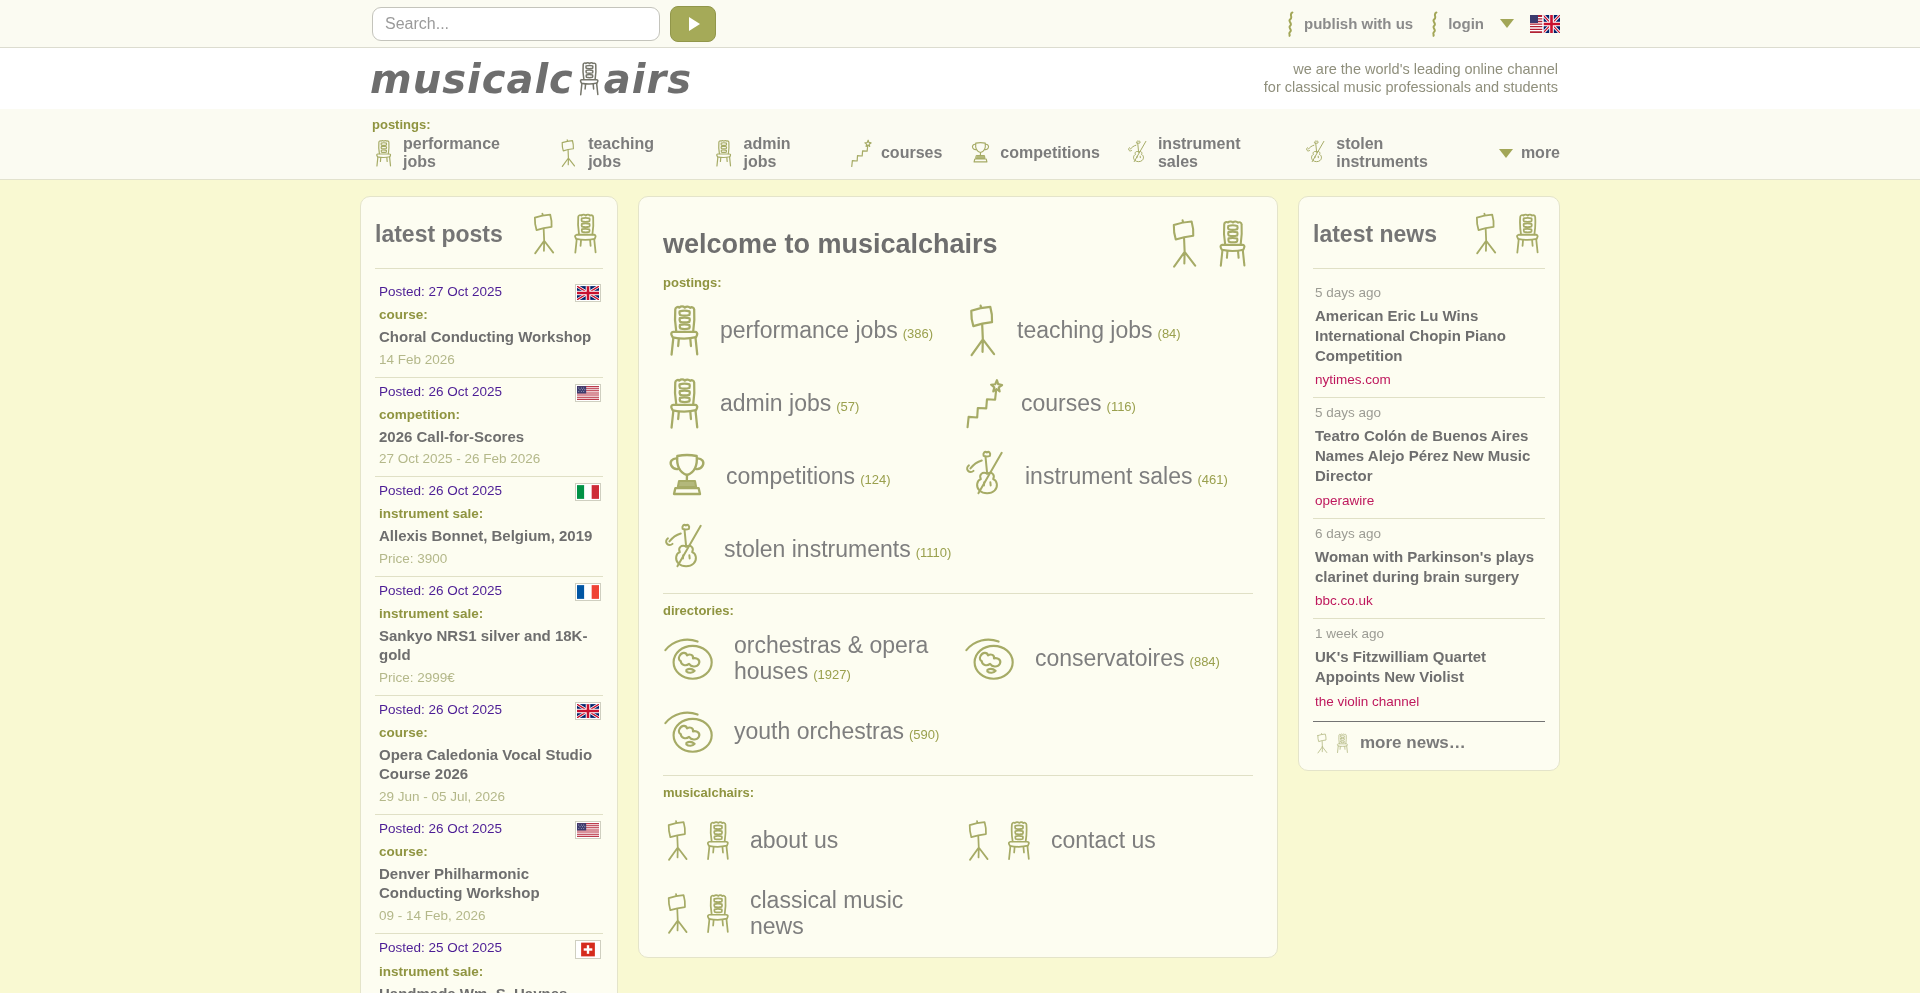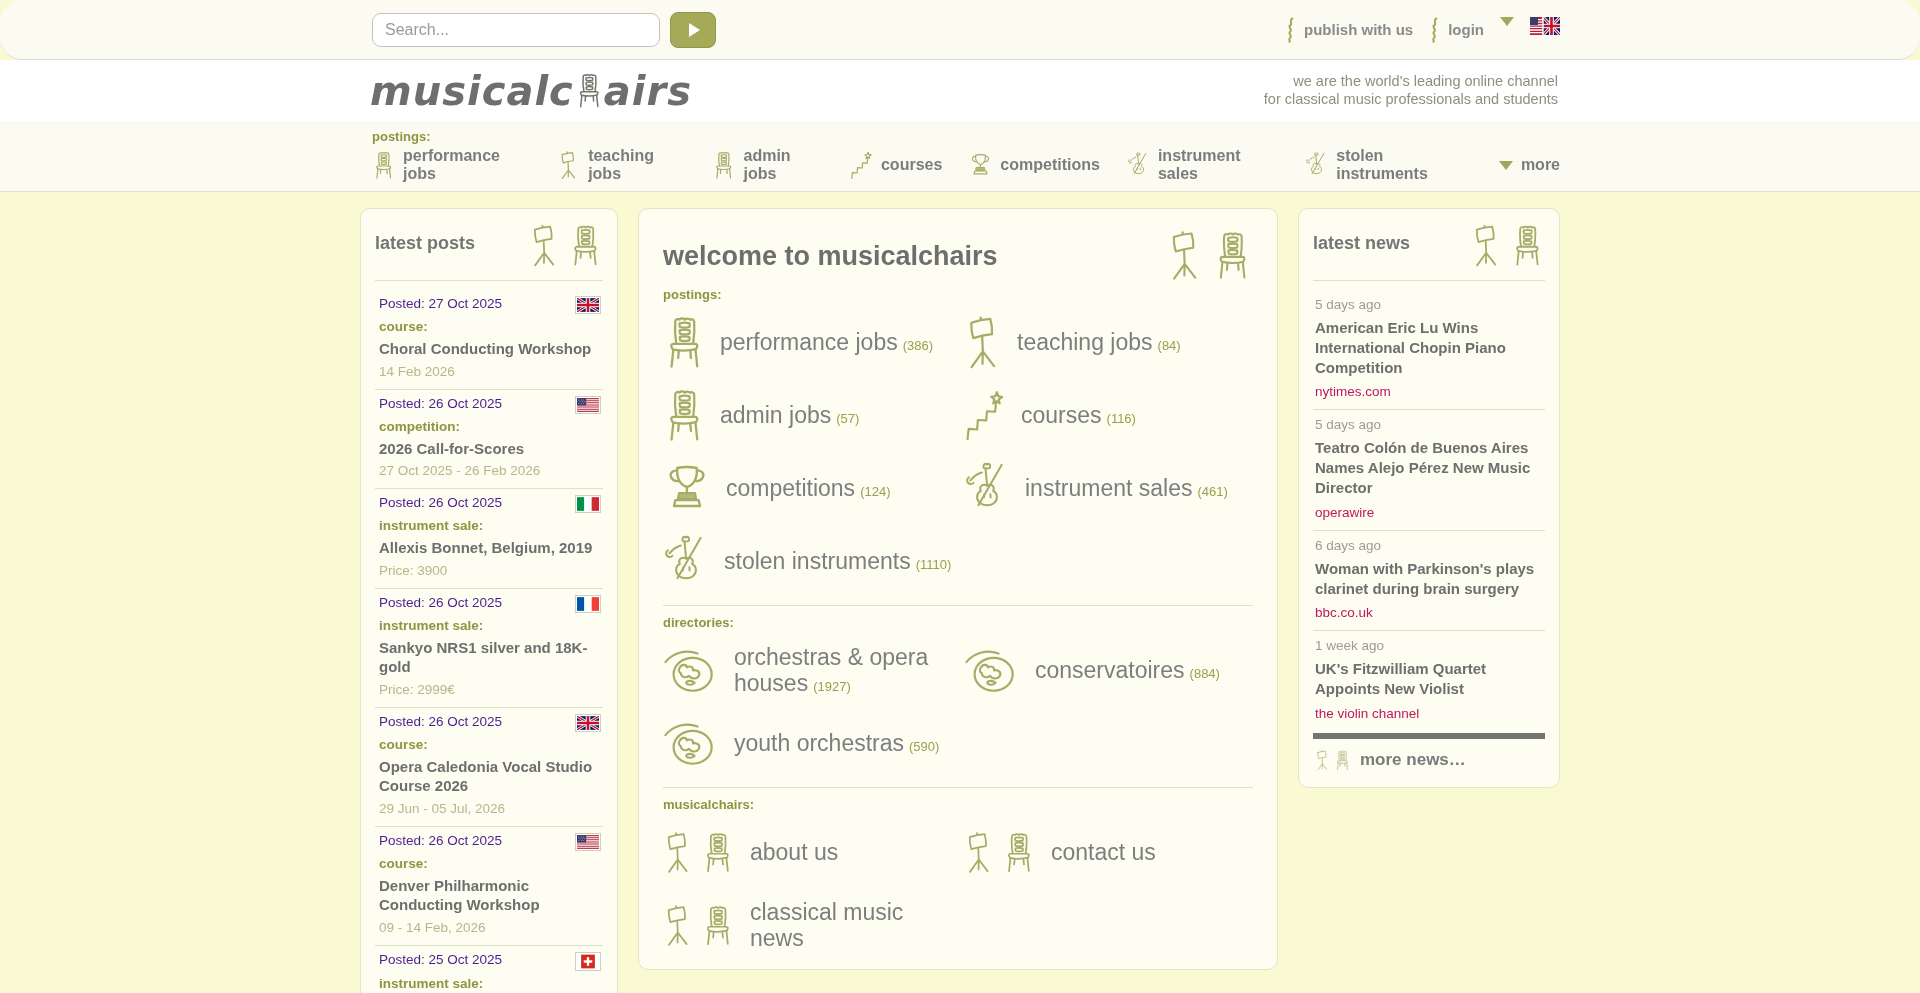--- a/index.html
+++ b/index.html
@@ -5,36 +5,36 @@
   * { margin:0; padding:0; box-sizing:border-box; }
   html,body { width:1920px; height:993px; overflow:hidden; }
   body {
     background:#f9f9d2;
     font-family:"Liberation Sans", sans-serif;
     color:#6e6e6e;
   }
   .inner { width:1200px; margin:0 auto; }
 
   
-  .topbar { height:60px; background:#fbfbf2; border-bottom:1px solid #dcdcd0;border-radius:22px; }
+  .topbar { height:48px; background:#fbfbf2; border-bottom:1px solid #dcdcd0; }
   .topbar .inner { display:flex; align-items:center; height:100%; padding-left:12px; }
   .search-input {
     width:288px; height:34px; border:1px solid #c4c4bc; border-radius:9px;
     padding:0 12px; font-size:16px; background:#fff; color:#555;
     font-family:"Liberation Sans",sans-serif; outline:none;
   }
   .search-input::placeholder { color:#9a9a9a; }
   .search-btn {
     width:46px; height:36px; margin-left:10px; background:#a5aa58;
     border:1px solid #91964a; border-radius:8px; cursor:pointer;
     display:flex; align-items:center; justify-content:center;
   }
   .play-tri { width:0; height:0; border-left:11px solid #fff;
     border-top:7px solid transparent; border-bottom:7px solid transparent; margin-left:3px; }
-  .topbar-right { margin-left:auto; display:flex; align-items:flex-start; gap:16px;
+  .topbar-right { margin-left:auto; display:flex; align-items:center; gap:16px;
     font-weight:bold; font-size:15px; color:#8b8b8b; }
   .top-link { display:flex; align-items:center; gap:9px; cursor:pointer; }
   .squiggle { width:10px; height:26px; color:#a2a657; }
   .tri-down { width:0; height:0; border-left:7px solid transparent;
     border-right:7px solid transparent; border-top:9px solid #a2a657; }
   .flag-usuk { width:30px; height:18px; display:block; }
 
   
   .brandband { height:61px; background:#ffffff; }
   .brandband .inner { display:flex; align-items:center; height:100%; padding-left:10px; }
@@ -57,21 +57,21 @@
     font-weight:bold; color:#7c7c7c; cursor:pointer; }
 
   
   .main { padding-top:16px; display:flex; gap:20px; align-items:flex-start; }
   .panel { background:#fdfdf1; border:1px solid #e4e4ca; border-radius:10px; }
   .panel-left  { width:258px; padding:8px 14px 14px 14px; }
   .panel-center{ width:640px; padding:18px 24px 14px 24px; }
   .panel-right { width:262px; padding:8px 14px 12px 14px; }
 
   .panel-head { display:flex; justify-content:space-between; align-items:flex-start; }
-  .panel-title { font-size:18px; font-weight:bold; color:#757575; margin-top:16px; }
+  .panel-title { font-size:23px; font-weight:bold; color:#757575; margin-top:16px; }
   .head-icon { width:74px; height:50px; color:#a6ab66; flex-shrink:0; margin-top:4px; }
   .rule { border:0; border-top:1px solid #e0e0c6; margin:9px 0; }
 
   
   .post { padding:6px 2px 10px 4px; }
   .post + .post { border-top:1px solid #e0e0c6; }
   .post-top { display:flex; justify-content:space-between; align-items:flex-start; }
   .posted { font-size:13.5px; color:#4c1d95; }
   .flagbox { border:1px solid #cfcfc0; background:#fff; padding:1px;
     display:inline-flex; line-height:0; }
@@ -101,21 +101,21 @@
 
   
   .news-item { padding:7px 2px 10px 2px; }
   .news-item + .news-item { border-top:1px solid #e0e0c6; }
   .news-age { font-size:13.5px; color:#9c9c94; }
   .news-title { font-size:15px; font-weight:bold; color:#6e6e6e; margin-top:6px;
     line-height:1.32; cursor:pointer; }
   .news-source { font-size:13.5px; color:#be185d; margin-top:7px; }
   .more-news { display:flex; align-items:center; gap:9px; padding:9px 2px 2px 2px;
     font-size:17px; font-weight:bold; color:#7a7a7a; cursor:pointer;
-    border-top:6px solid #737373; margin-top:2px; }
+    border-top:1px solid #737373; margin-top:2px; }
   .more-news svg { width:36px; height:25px; color:#b9bd8a; flex-shrink:0; }
 
   .defs-hidden { position:absolute; width:0; height:0; overflow:hidden; }
 </style>
 </head>
 <body>
 
 <svg class="defs-hidden" xmlns="http://www.w3.org/2000/svg" aria-hidden="true">
   <defs>
     <symbol id="sym-chair" viewBox="0 0 26 34">

